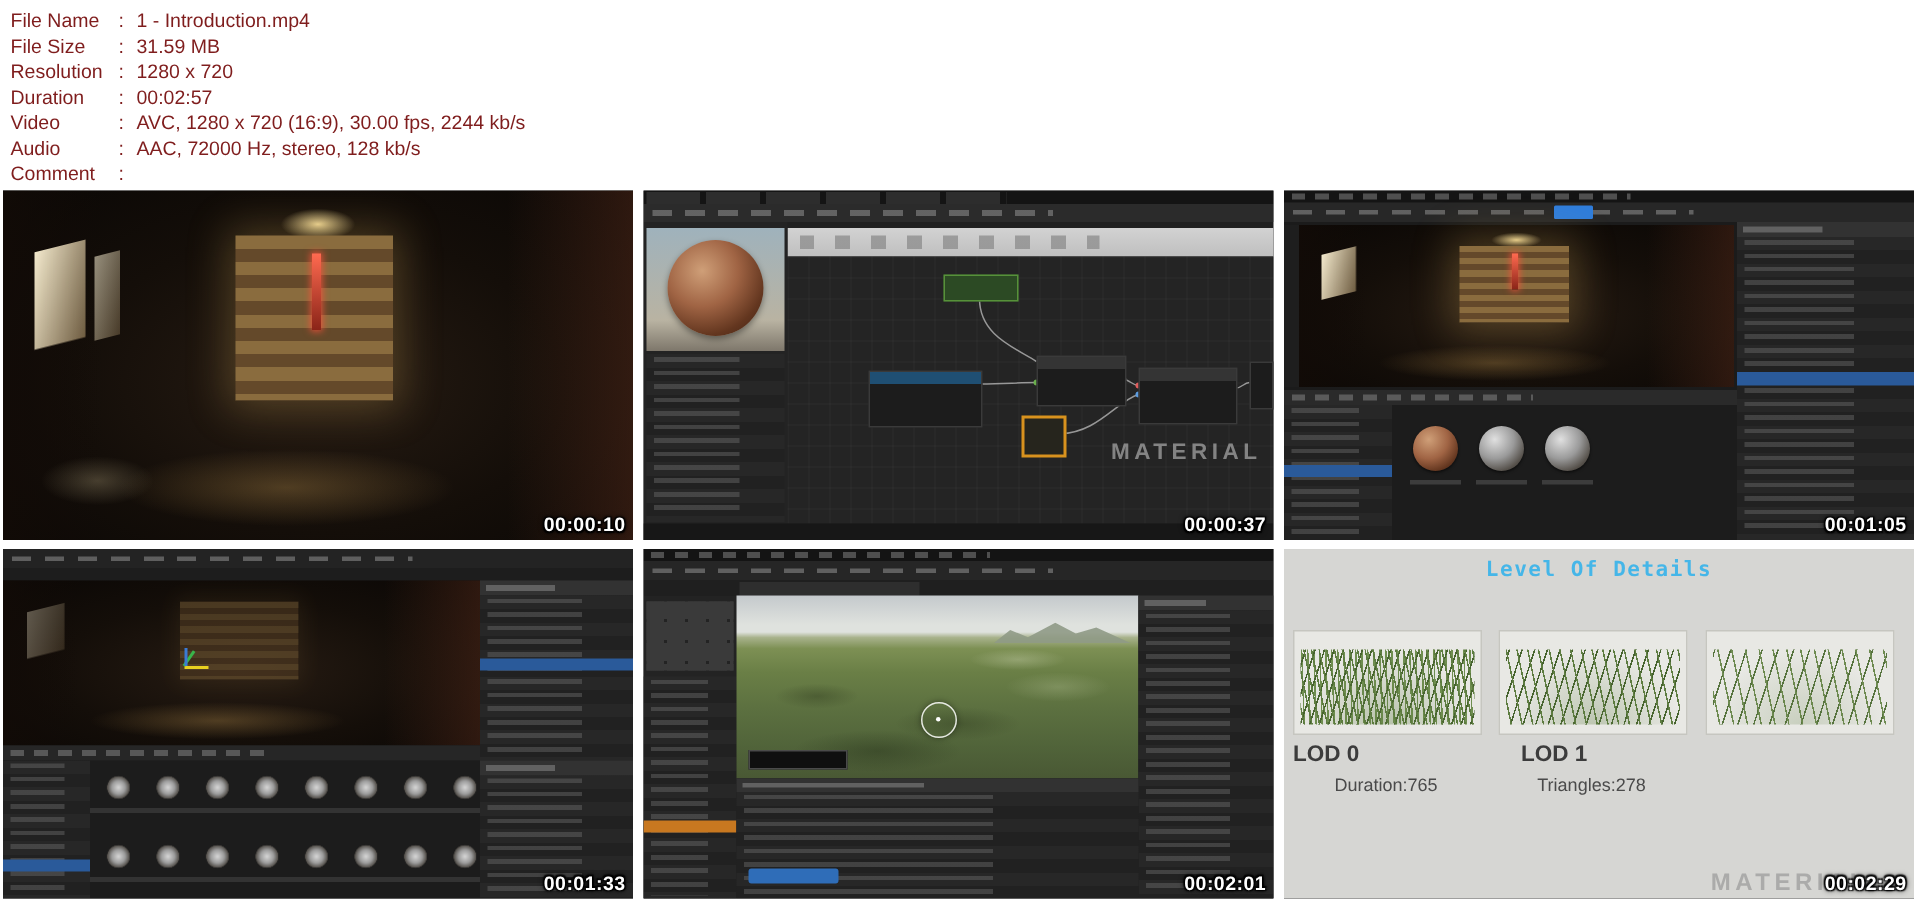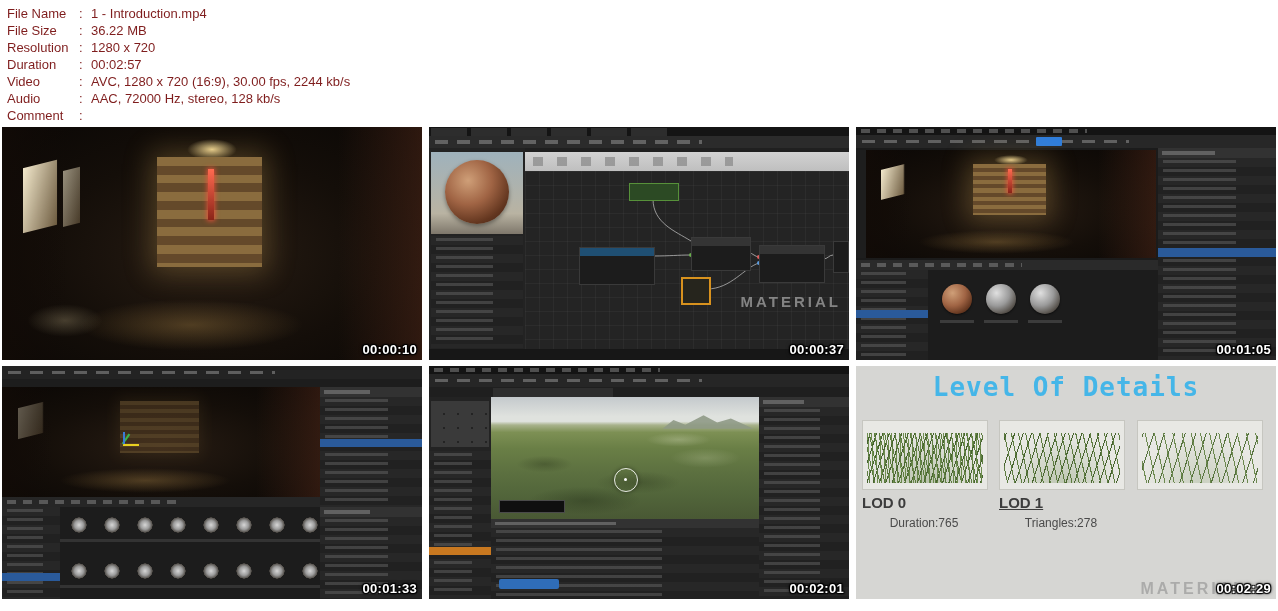--- a/index.html
+++ b/index.html
@@ -65,21 +65,21 @@
       radial-gradient(ellipse 50px 14px at 80% 50%,rgba(200,210,170,.25),transparent 70%),
       radial-gradient(ellipse 80px 20px at 35% 85%,rgba(30,40,20,.35),transparent 70%),
       radial-gradient(ellipse 46px 10px at 70% 35%,rgba(220,225,195,.3),transparent 70%);}
   .mtn{right:2%;top:13%;width:34%;height:13%;background:#8f9a86;opacity:.9;
       clip-path:polygon(0 100%,12% 45%,25% 75%,45% 15%,60% 60%,75% 35%,100% 100%);}
   .brush{left:46%;top:58%;width:22px;height:22px;border:1px solid rgba(255,255,255,.85);border-radius:50%;box-shadow:0 0 4px rgba(0,0,0,.4);}
   .brush::after{content:"";position:absolute;left:9px;top:9px;width:3px;height:3px;border-radius:50%;background:#fff;}
 
   
   .slide{left:0;top:0;right:0;bottom:0;background:#d6d6d3;}
-  .lod-title{left:0;right:0;top:6px;text-align:center;font-family:"DejaVu Sans Mono",monospace;font-weight:700;font-size:26px;color:#45b6e8;letter-spacing:1px;}
+  .lod-title{left:0;right:0;top:6px;text-align:center;font-family:"DejaVu Sans Mono",monospace;font-weight:700;font-size:14px;color:#45b6e8;letter-spacing:1px;}
   .lodcard{background:#e8e8e4;border:1px solid #c6c6c0;}
   .grass{left:4px;right:4px;top:12px;bottom:6px;
       background-image:radial-gradient(ellipse at 50% 100%,rgba(90,120,60,.35),transparent 70%),
       repeating-linear-gradient(78deg,transparent 0 2px,#5d7c40 2px 3px,transparent 3px 5px),
       repeating-linear-gradient(-72deg,transparent 0 2px,#46632e 2px 3px,transparent 3px 6px),
       repeating-linear-gradient(88deg,transparent 0 2px,#6f8e50 2px 3px,transparent 3px 4px);}
   .grass.g2{background-image:radial-gradient(ellipse at 50% 100%,rgba(90,120,60,.3),transparent 70%),
       repeating-linear-gradient(78deg,transparent 0 3px,#5d7c40 3px 4px,transparent 4px 7px),
       repeating-linear-gradient(-72deg,transparent 0 3px,#46632e 3px 4px,transparent 4px 8px);}
   .grass.g3{background-image:radial-gradient(ellipse at 50% 100%,rgba(90,120,60,.22),transparent 70%),
@@ -102,21 +102,21 @@
 
 <div class="header">
   <div class="hrow">
       <span class="hlabel">File Name</span>
       <span class="hsep">:</span>
       <span>1 - Introduction.mp4</span>
     </div>
   <div class="hrow">
       <span class="hlabel">File Size</span>
       <span class="hsep">:</span>
-      <span>36.22 MB</span>
+      <span>31.59 MB</span>
     </div>
   <div class="hrow">
       <span class="hlabel">Resolution</span>
       <span class="hsep">:</span>
       <span>1280 x 720</span>
     </div>
   <div class="hrow">
       <span class="hlabel">Duration</span>
       <span class="hsep">:</span>
       <span>00:02:57</span>
@@ -301,21 +301,21 @@
         <div class="grass"></div>
       </div>
       <div class="lodcard" style="left:143px;top:54px;width:124px;height:68px;">
         <div class="grass g2"></div>
       </div>
       <div class="lodcard" style="left:281px;top:54px;width:124px;height:68px;">
         <div class="grass g3"></div>
       </div>
       <div class="lod-name" style="left:6px;top:128px;">LOD 0</div>
       <div class="lod-tri" style="left:6px;top:150px;">Duration:765</div>
-      <div class="lod-name" style="left:143px;top:128px;text-decoration:underline;">LOD 1</div>
+      <div class="lod-name" style="left:158px;top:128px;">LOD 1</div>
       <div class="lod-tri" style="left:143px;top:150px;">Triangles:278</div>
       <div class="lod-name" style="left:281px;top:128px;"></div>
       <div class="lod-tri" style="left:281px;top:150px;"></div>
       <span class="wm" style="right:30px;bottom:1px;font-size:16px;color:rgba(120,120,120,.45);">MATERIAL</span>
     </div>
     <span class="ts">00:02:29</span>
   </div>
 
 </div>
 

